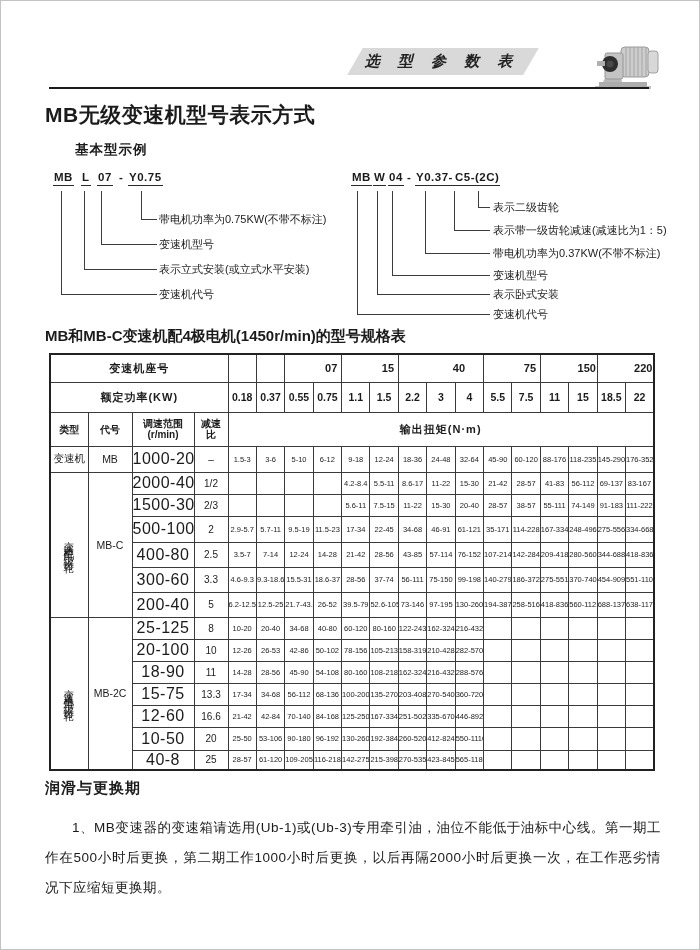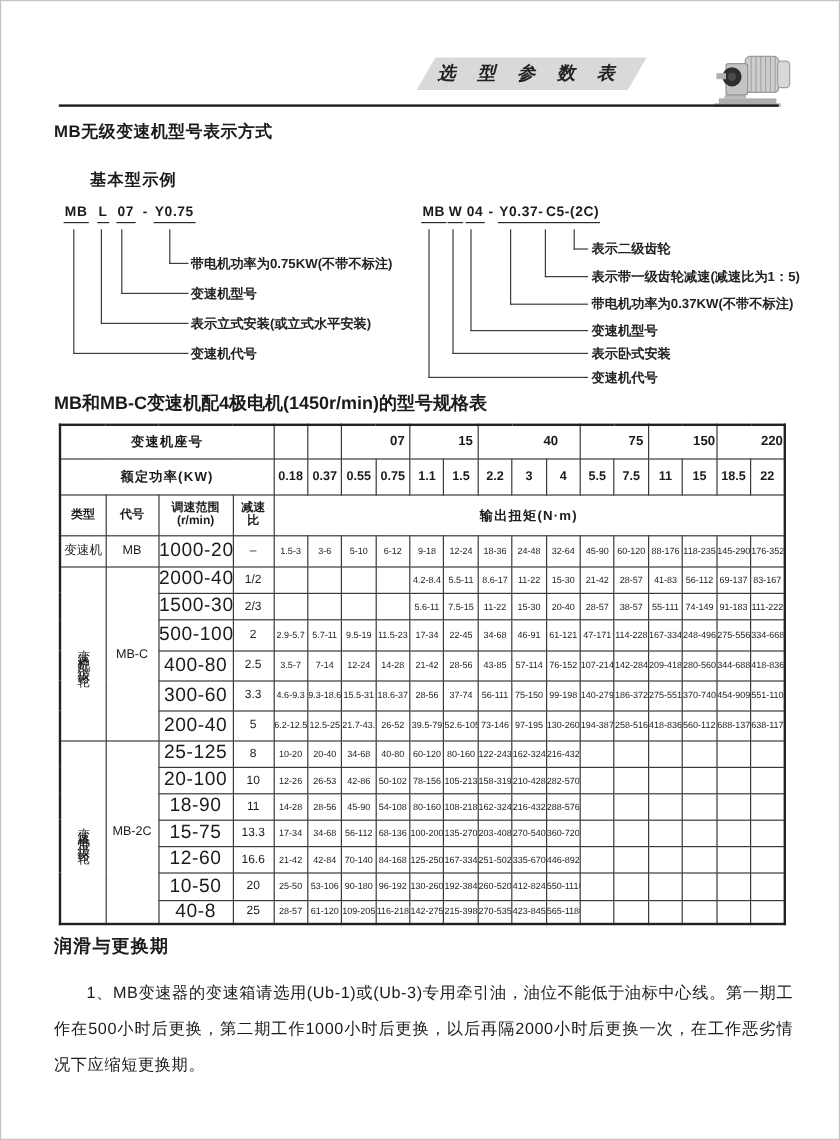--- a/index.html
+++ b/index.html
@@ -6,28 +6,28 @@
   .page{position:relative;width:700px;height:950px;margin:0 auto;background:#ffffff;
         border:1px solid #c3c3c3;box-sizing:border-box;overflow:hidden;
         font-family:"Liberation Sans","DejaVu Sans",sans-serif;color:#1b1b1b;}
   
   .banner{position:absolute;left:354px;top:47px;width:176px;height:27px;background:#d9d9d9;
           transform:skewX(-30deg);}
   .banner-text{position:absolute;left:352px;top:51px;width:178px;text-align:center;
           font-style:italic;font-weight:bold;font-size:15px;letter-spacing:7px;color:#222;}
   .motor{position:absolute;left:592px;top:36px;width:70px;height:56px;}
   .rule{position:absolute;left:48px;top:86px;width:600px;height:2px;background:#1c1c1c;}
-  .h1{position:absolute;left:44px;top:100px;font-size:14px;font-weight:bold;letter-spacing:.5px;}
+  .h1{position:absolute;left:44px;top:100px;font-size:21px;font-weight:bold;letter-spacing:.5px;}
   
   .dg-title{position:absolute;font-size:13.5px;font-weight:bold;letter-spacing:1px;}
   .codepart{position:absolute;top:170px;font-size:11.5px;font-weight:600;letter-spacing:.5px;
             border-bottom:1.5px solid #2a2a2a;padding:0 1px 2px;}
   .codedash{position:absolute;top:170px;font-size:11.5px;font-weight:600;}
   .callout{position:absolute;border-left:1px solid #3c3c3c;border-bottom:1px solid #3c3c3c;}
-  .dg-label{position:absolute;font-size:11px;white-space:nowrap;color:#222;font-weight:bold;}
+  .dg-label{position:absolute;font-size:11px;white-space:nowrap;color:#222;}
   
   .tbl-title{position:absolute;left:44px;top:326px;font-size:15px;font-weight:bold;}
   #spec{position:absolute;left:48px;top:352px;border-collapse:collapse;table-layout:fixed;
         width:604px;border:2px solid #222;}
   #spec td{border:1px solid #3a3a3a;text-align:center;vertical-align:middle;padding:0;
         overflow:hidden;white-space:nowrap;}
   #spec .h{font-size:11px;font-weight:600;letter-spacing:1px;}
   #spec .hs{font-size:10px;font-weight:600;line-height:11px;letter-spacing:0;}
   #spec .fr{font-size:11px;font-weight:600;padding-left:36px;}
   #spec .pw{font-size:10.5px;font-weight:600;letter-spacing:0;}
@@ -226,21 +226,21 @@
           <td class="rat">2</td>
           <td class="tq">2.9-5.7</td>
           <td class="tq">5.7-11</td>
           <td class="tq">9.5-19</td>
           <td class="tq">11.5-23</td>
           <td class="tq">17-34</td>
           <td class="tq">22-45</td>
           <td class="tq">34-68</td>
           <td class="tq">46-91</td>
           <td class="tq">61-121</td>
-          <td class="tq">47-171</td>
+          <td class="tq">35-171</td>
           <td class="tq">114-228</td>
           <td class="tq">167-334</td>
           <td class="tq">248-496</td>
           <td class="tq">275-556</td>
           <td class="tq">334-668</td>
         </tr>
         <tr style="height:25px">
           <td class="rng">400-80</td>
           <td class="rat">2.5</td>
           <td class="tq">3.5-7</td>

